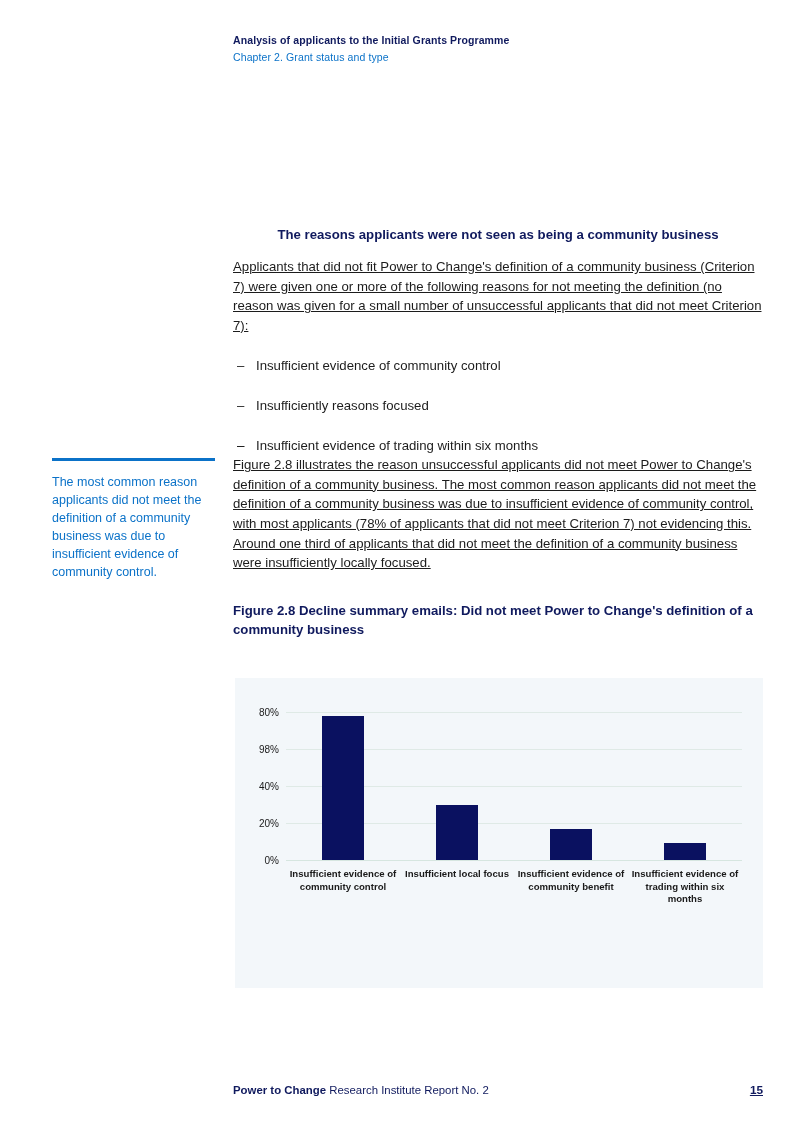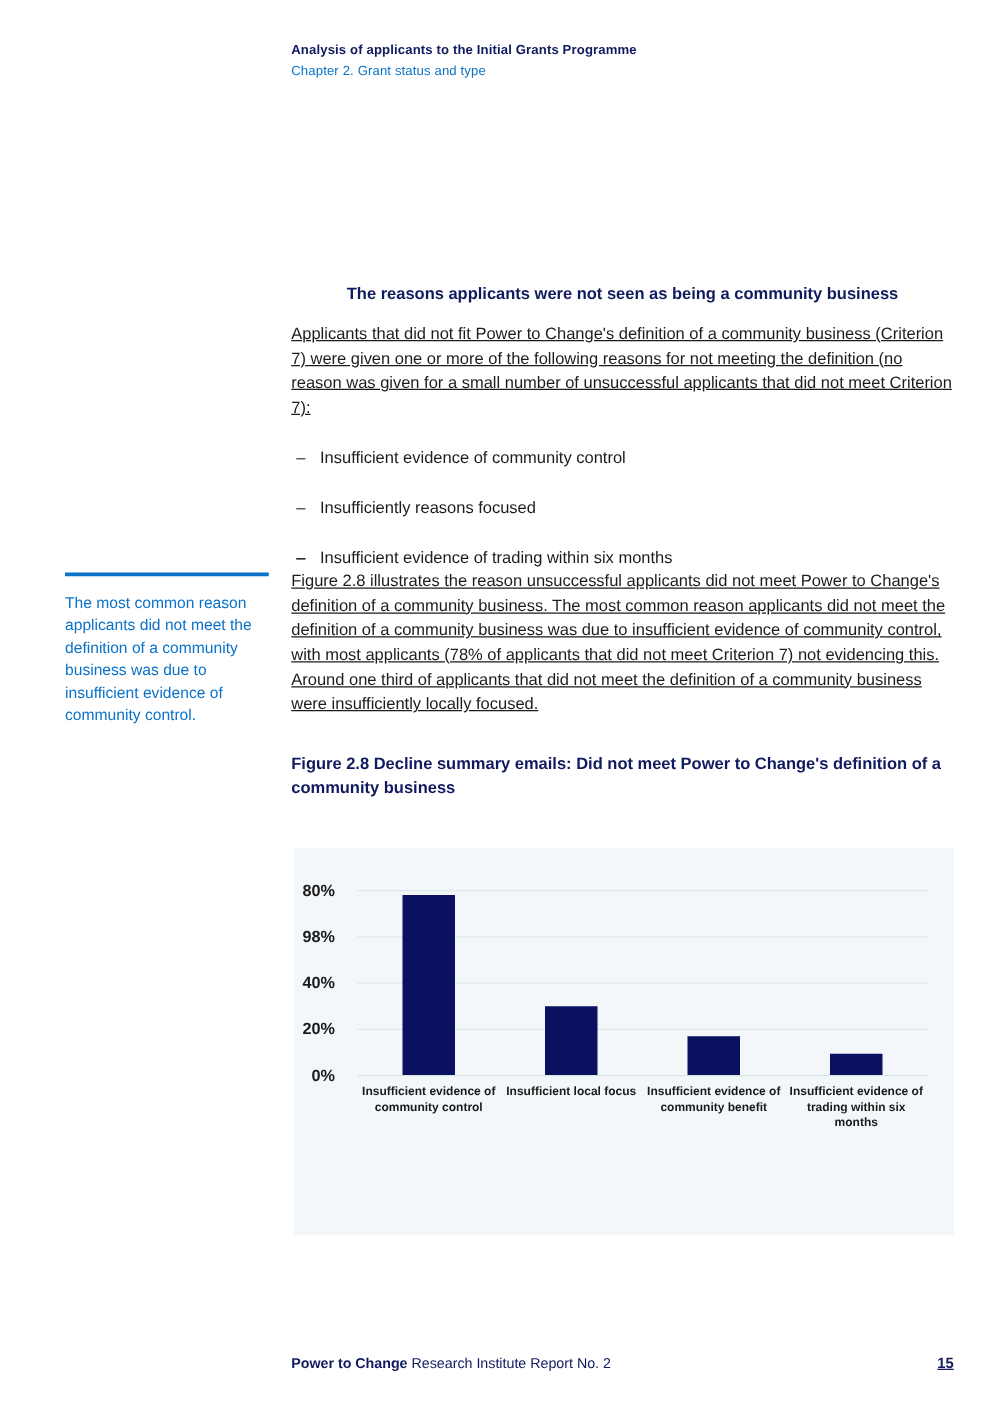--- a/index.html
+++ b/index.html
@@ -129,24 +129,24 @@
     position: absolute;
     left: 0;
     width: 100%;
     height: 1px;
     background: #dfeae6;
   }
   .gridline.baseline { background: #d6e6e0; }
   .ytick {
     position: absolute;
     right: 100%;
-    margin-right: 18px;
+    margin-right: 7px;
     transform: translateY(-50%);
-    font-size: 13px;
-    font-weight: bold;
+    font-size: 10px;
+    font-weight: normal;
     color: #1a1a1a;
     white-space: nowrap;
   }
   .bars {
     position: absolute;
     left: 0;
     top: 0;
     width: 100%;
     height: 100%;
   }

